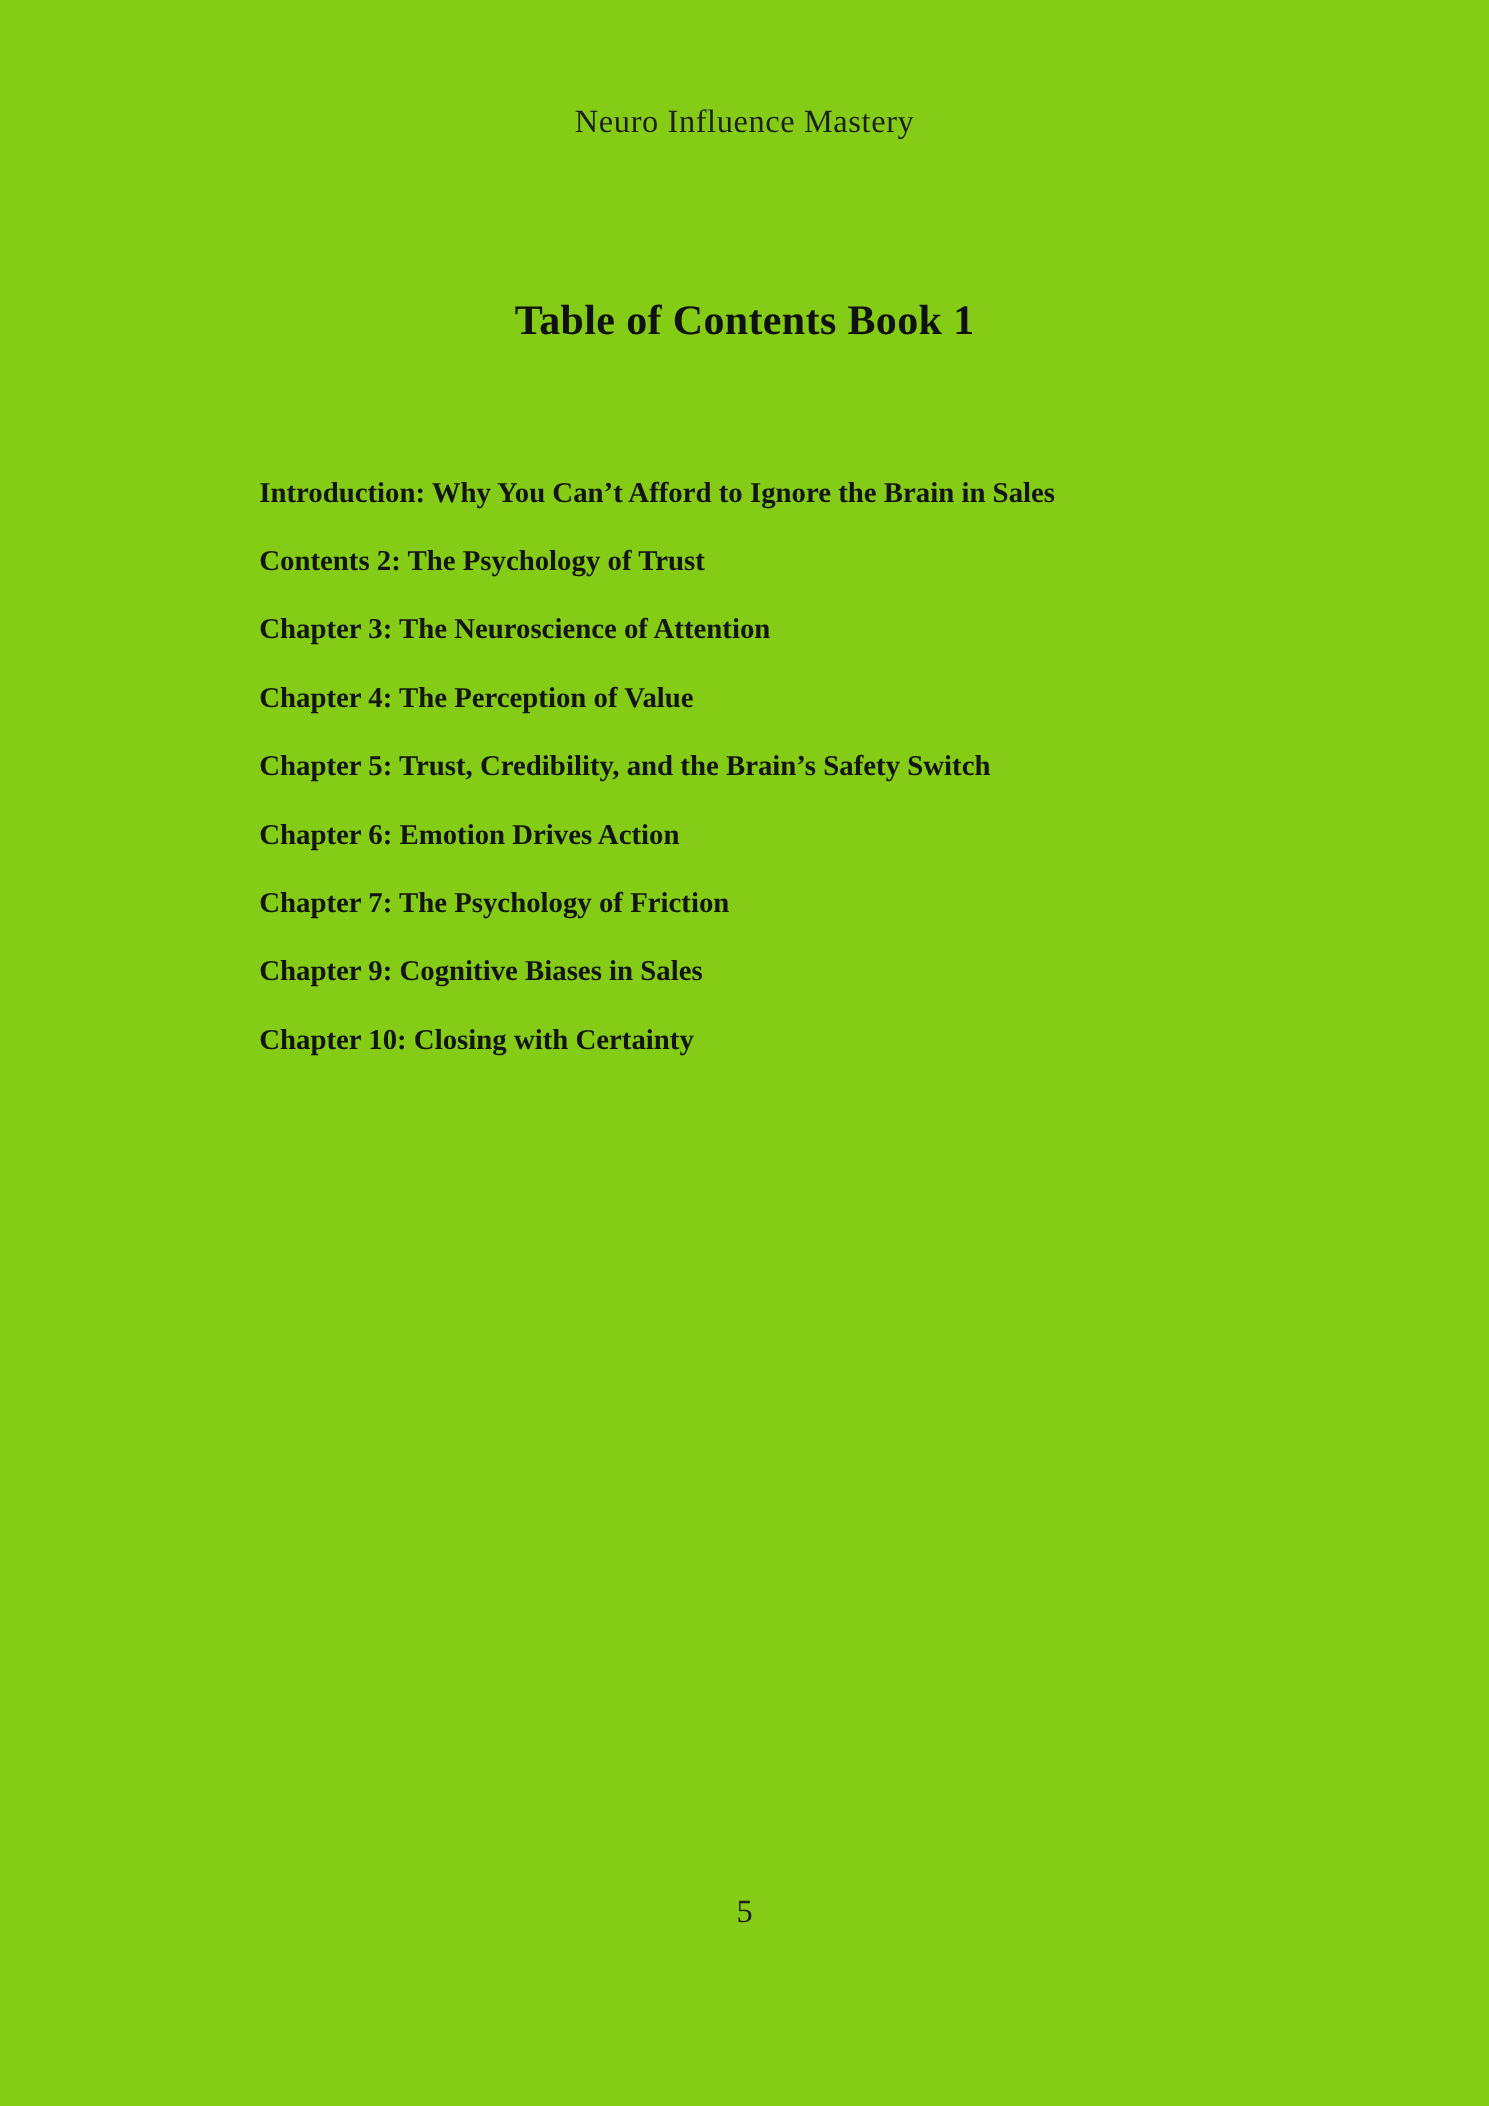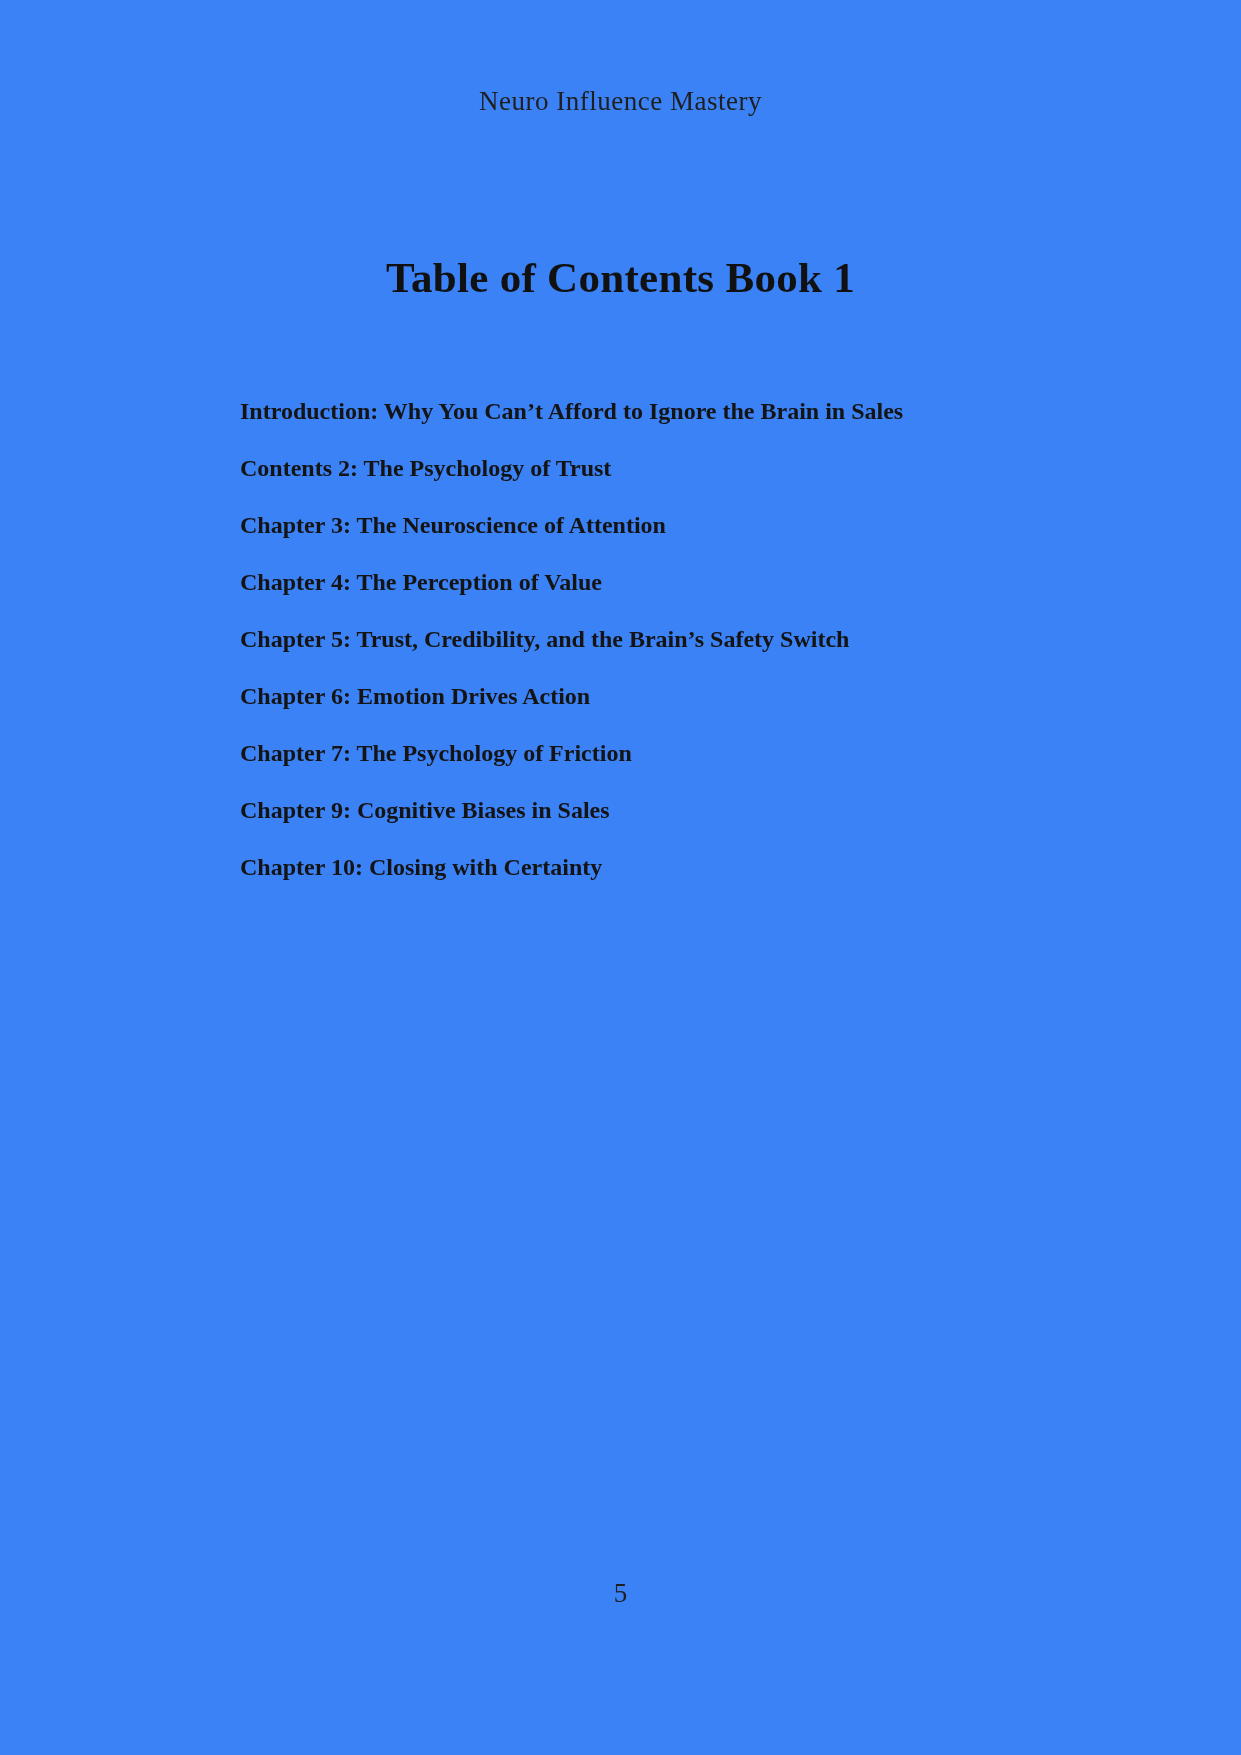--- a/index.html
+++ b/index.html
@@ -4,21 +4,21 @@
 <style>
   html, body {
     margin: 0;
     padding: 0;
     background: #ffffff;
   }
   .page {
     position: relative;
     width: 1241px;
     height: 1755px;
-    background: #3b82f6;
+    background: #84cc16;
     font-family: "Liberation Serif", "DejaVu Serif", serif;
     color: #1a1a1a;
     overflow: hidden;
   }
   .running-header {
     position: absolute;
     top: 86px;
     left: 0;
     width: 100%;
     text-align: center;
@@ -26,29 +26,29 @@
     font-weight: 400;
     letter-spacing: 0.5px;
     color: #1f1f1f;
   }
   .page-title {
     position: absolute;
     top: 224px;
     left: 0;
     width: 100%;
     text-align: center;
-    font-size: 43px;
+    font-size: 35px;
     font-weight: 700;
     letter-spacing: 0.3px;
     color: #111111;
   }
   .toc-list {
     position: absolute;
     top: 383px;
-    left: 240px;
+    left: 216px;
     right: 180px;
   }
   .toc-entry {
     margin: 0;
     font-size: 24px;
     font-weight: 700;
     line-height: 57px;
     white-space: nowrap;
     color: #141414;
   }

